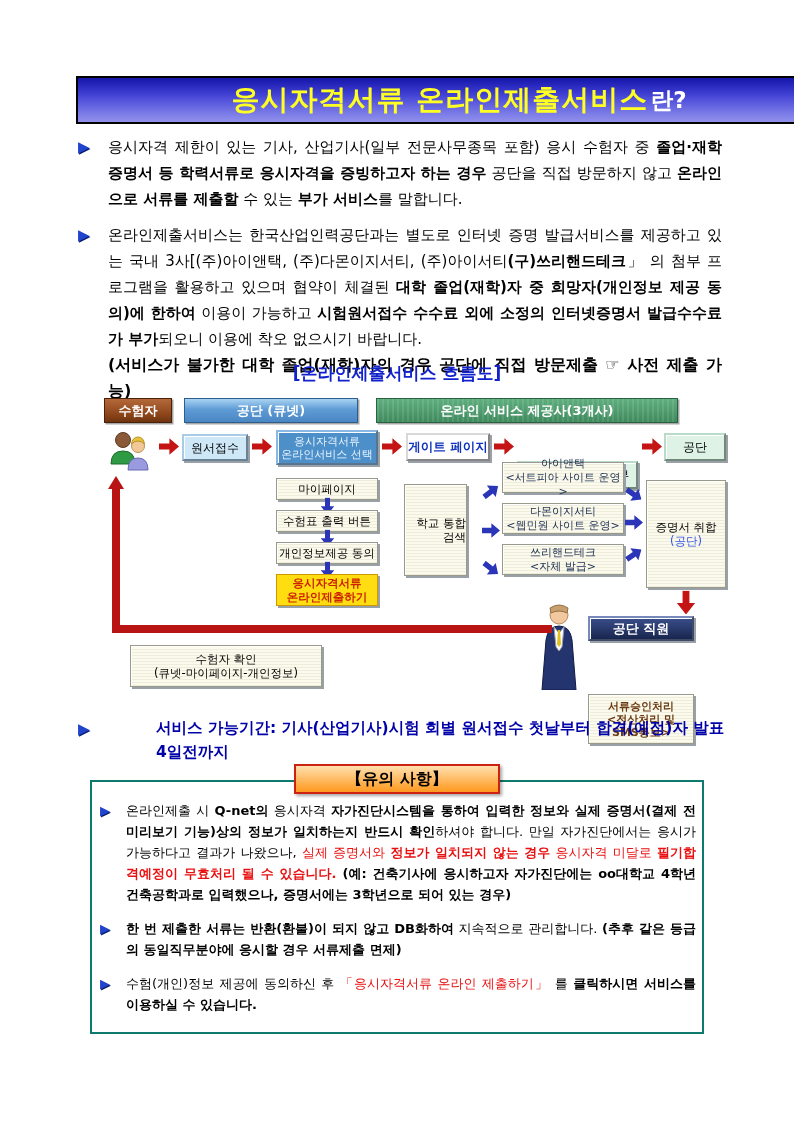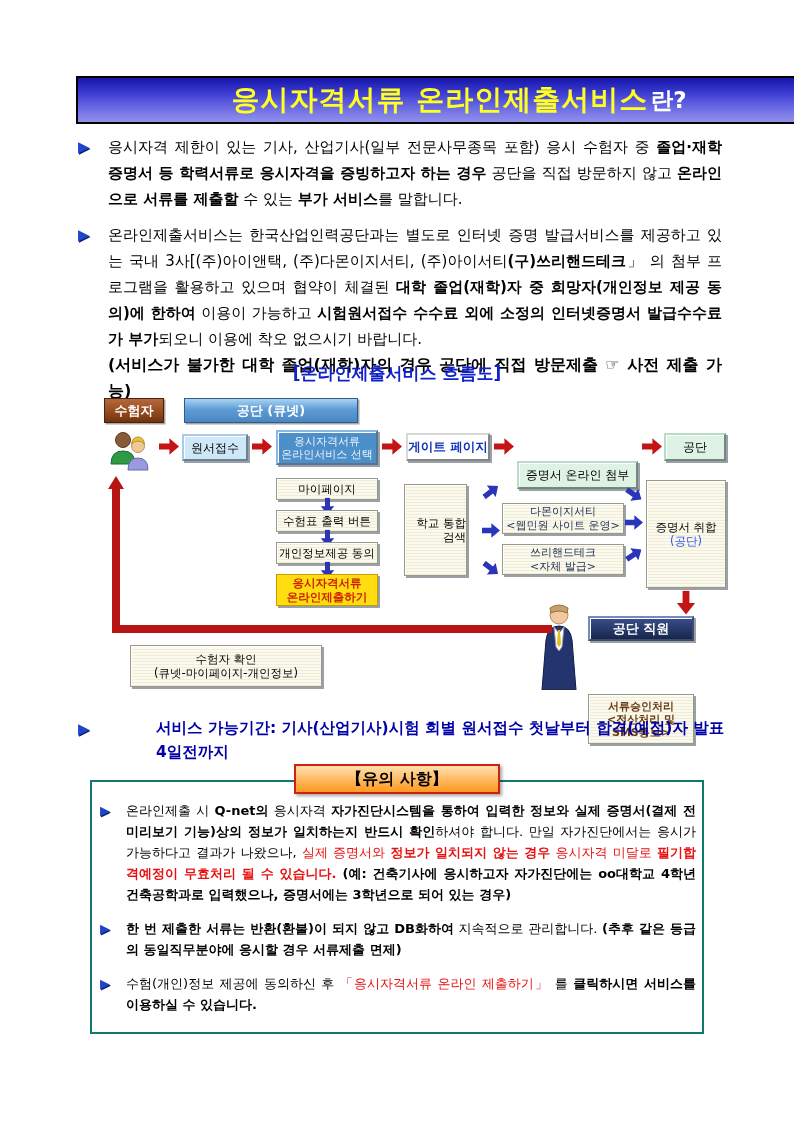--- a/index.html
+++ b/index.html
@@ -24,21 +24,21 @@
   .seg-r { color:#e81010; }
 
   
   .flow-title { position:absolute; left:0; top:362px; width:100%; text-align:center;
     color:#1122cc; font-weight:bold; font-size:17px; }
 
   
   .flow { position:absolute; left:96px; top:396px; width:604px; height:306px; }
   .lane { position:absolute; height:25px; display:flex; align-items:center; justify-content:center;
     color:#fff; font-weight:bold; font-size:13px; box-shadow:1.5px 1.5px 0 rgba(0,0,0,.35); }
-  .lane-examinee { left:8px; top:2px; width:60px;
+  .lane-examinee { left:8px; top:2px; width:68px;
     background:linear-gradient(180deg,#b5693a,#8a4318 70%,#6e3410); border:1px solid #4a220a; }
   .lane-agency { left:88px; top:2px; width:174px;
     background:linear-gradient(180deg,#a9d3f2,#5f9cd6 45%,#4a86c2); border:1px solid #2c5d8f; }
   .lane-providers { left:280px; top:2px; width:302px;
     background:repeating-linear-gradient(90deg,rgba(255,255,255,.10) 0 2px,rgba(0,0,0,0) 2px 5px),
       linear-gradient(180deg,#5fae7e,#3f8a5e); border:1px solid #27633f; }
 
   .fbox { position:absolute; display:flex; flex-direction:column; align-items:center; justify-content:center;
     text-align:center; font-size:11.5px; line-height:14px; color:#000;
     background:repeating-linear-gradient(0deg,rgba(190,190,160,.22) 0 1px,rgba(0,0,0,0) 1px 3px),#fbfaec;
@@ -104,20 +104,21 @@
       <span class="pnote"><span class="seg-b">(서비스가 불가한 대학 졸업(재학)자의 경우 공단에 직접 방문제출 ☞ 사전 제출 가능)</span></span>
     </span>
   </div>
 
   <div class="flow-title">[온라인제출서비스 흐름도]</div>
 
   <div class="flow">
 
     <div class="lane lane-examinee">수험자</div>
     <div class="lane lane-agency">공단 (큐넷)</div>
+    <div class="lane lane-providers">온라인 서비스 제공사(3개사)</div>
 
     <svg style="position:absolute;left:12px;top:34px;" width="46" height="42" viewBox="0 0 46 42">
       <circle cx="15" cy="10" r="7.5" fill="#8a5a38" stroke="#5a3a20"></circle>
       <path d="M3 34 q0 -13 12 -13 q12 0 12 13 z" fill="#2f9a44" stroke="#1d6a2c"></path>
       <circle cx="30" cy="16" r="6.5" fill="#f2c898" stroke="#b89060"></circle>
       <path d="M23.5 14 q1 -7 6.5 -7 q5.5 0 6.5 7 q-3 -3 -6.5 -3 q-3.5 0 -6.5 3 z" fill="#e8c23a" stroke="#b8922a"></path>
       <path d="M20 40 q0 -12 10 -12 q10 0 10 12 z" fill="#9a9ae0" stroke="#6a6ab0"></path>
     </svg>
 
     <div class="arr arr-red" style="left:63px;top:42px;width:20px;height:17px;"></div>
@@ -139,20 +140,22 @@
     <div class="fbox" style="left:180px;top:146px;width:102px;height:22px;">개인정보제공 동의</div>
     <div class="arr arr-blue" style="left:223px;top:167px;width:17px;height:14px;transform:rotate(90deg);"></div>
     <div class="fbox bx-yellow prewrap" style="left:180px;top:178px;width:102px;height:32px;">응시자격서류
 온라인제출하기</div>
 
     <div class="fbox" style="left:308px;top:88px;width:63px;height:92px;text-align:right;">학교 통합 검색</div>
     <div class="arr arr-blue" style="left:386px;top:88px;width:18px;height:15px;transform:rotate(-38deg);"></div>
     <div class="arr arr-blue" style="left:386px;top:127px;width:18px;height:15px;"></div>
     <div class="arr arr-blue" style="left:386px;top:165px;width:18px;height:15px;transform:rotate(38deg);"></div>
 
+    <div class="fbox prewrap" style="left:406px;top:66px;width:122px;height:31px;font-size:11px;color:#223355;">아이앤택
+&lt;서트피아 사이트 운영&gt;</div>
     <div class="fbox prewrap" style="left:406px;top:107px;width:122px;height:31px;font-size:11px;color:#223355;">다몬이지서티
 &lt;웹민원 사이트 운영&gt;</div>
     <div class="fbox prewrap" style="left:406px;top:148px;width:122px;height:31px;font-size:11px;color:#223355;">쓰리핸드테크
 &lt;자체 발급&gt;</div>
 
     <div class="arr arr-blue" style="left:529px;top:91px;width:18px;height:15px;transform:rotate(34deg);"></div>
     <div class="arr arr-blue" style="left:529px;top:119px;width:18px;height:15px;"></div>
     <div class="arr arr-blue" style="left:529px;top:151px;width:18px;height:15px;transform:rotate(-34deg);"></div>
 
     <div class="fbox" style="left:550px;top:84px;width:80px;height:108px;">

